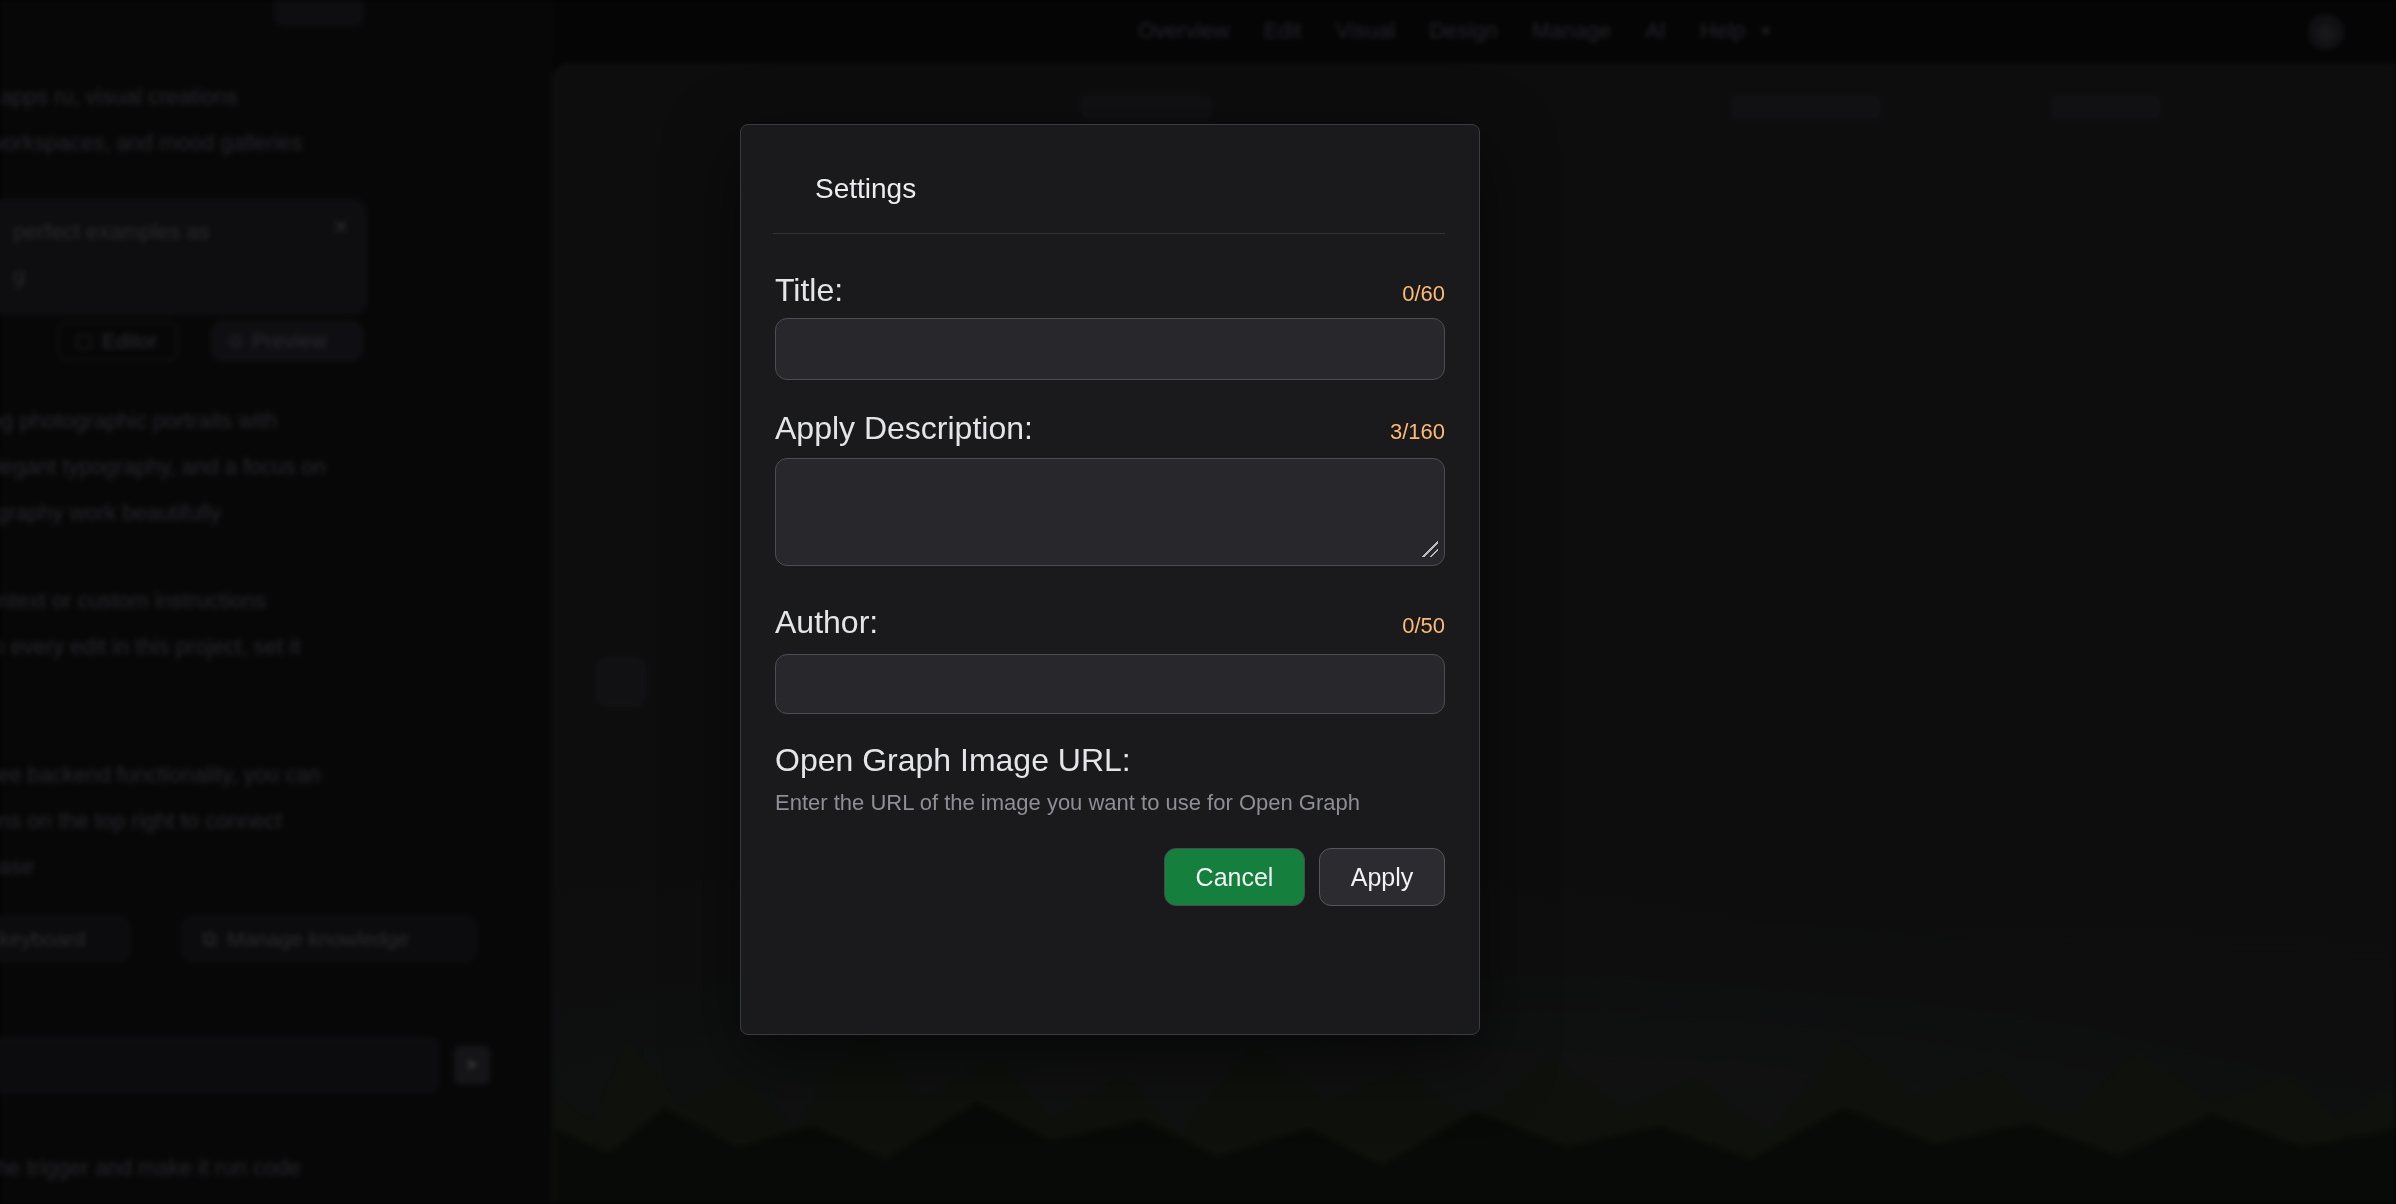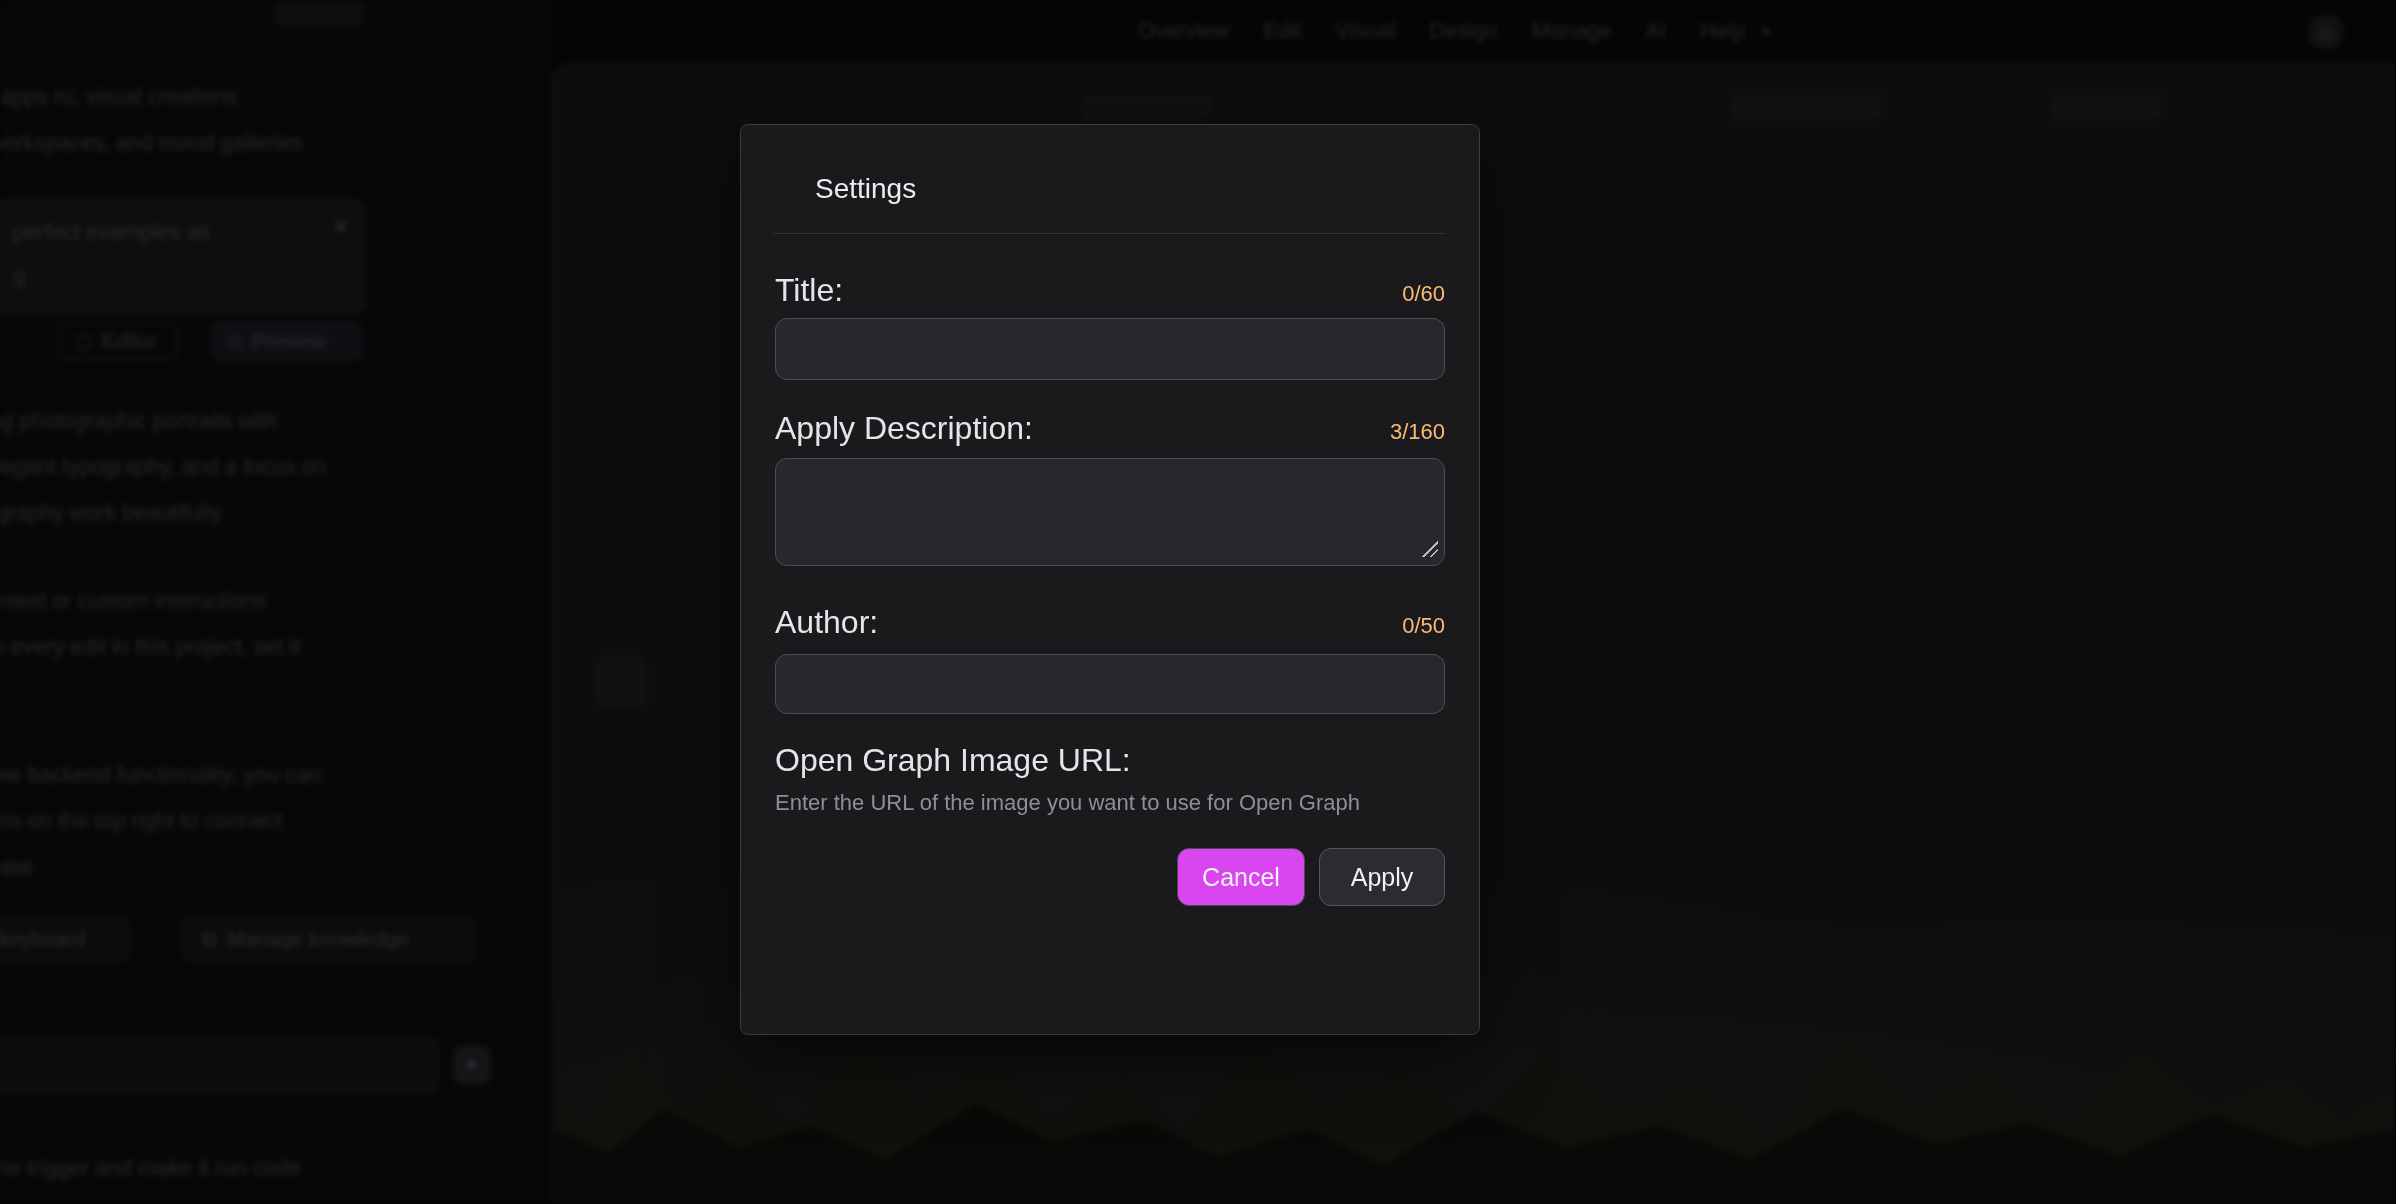--- a/index.html
+++ b/index.html
@@ -68,21 +68,21 @@
   .txt::placeholder{color:#9ba0ac;opacity:1;}
   textarea.txt{resize:none;padding-top:14px;}
   .ta-wrap{position:relative;}
   .grip{position:absolute;right:7px;bottom:9px;width:17px;height:17px;pointer-events:none;
     background:linear-gradient(135deg,transparent 0 52%,#b9b9c0 52% 60%,transparent 60% 74%,
       #b9b9c0 74% 82%,transparent 82%);}
   .helper{font-size:22px;color:#8d8e96;margin-top:18px;height:26px;line-height:26px;}
   .btn-row{display:flex;justify-content:flex-end;gap:14px;margin-top:32px;}
   .btn{height:58px;border-radius:12px;font-size:25px;color:#f2f2f5;display:flex;align-items:center;
     justify-content:center;box-sizing:border-box;cursor:pointer;font-family:"Liberation Sans",sans-serif;}
-  .btn-cancel{width:128px;background:#d946ef;border:1px solid #4a4a52;}
+  .btn-cancel{width:141px;background:#15803d;border:1px solid #4a4a52;}
   .btn-apply{width:126px;background:#2b2b30;border:1px solid #55555e;}
   .mt38{margin-top:38px;} .mt30{margin-top:30px;} .mt28{margin-top:28px;}
   .mt16{margin-top:16px;} .mt18{margin-top:18px;} .mt20{margin-top:20px;} .mt24{margin-top:24px;}
   .h62{height:62px;} .h60{height:60px;} .h74{height:74px;font-size:27px;} .h108{height:108px;}
 </style>
 </head>
 <body>
 
 <div class="app-bg">
 

